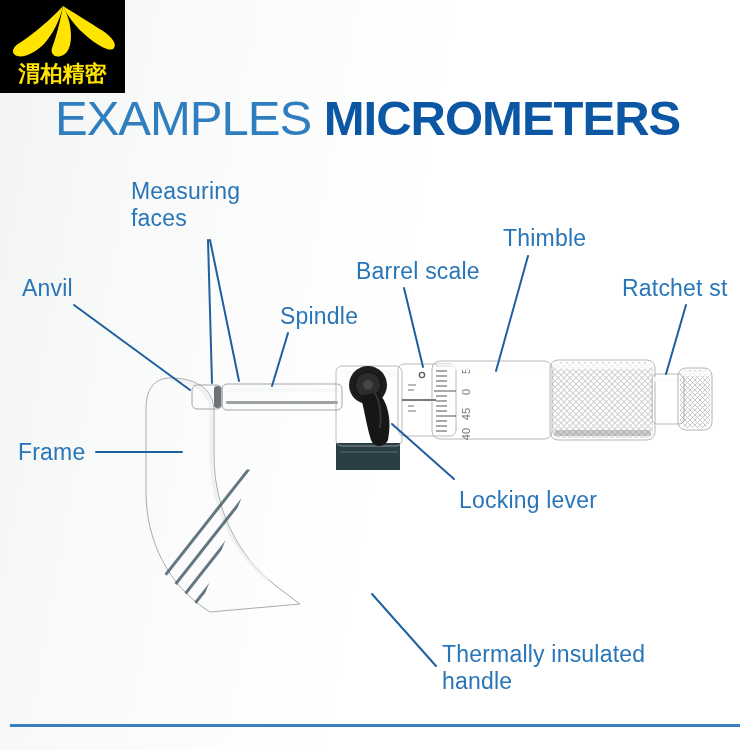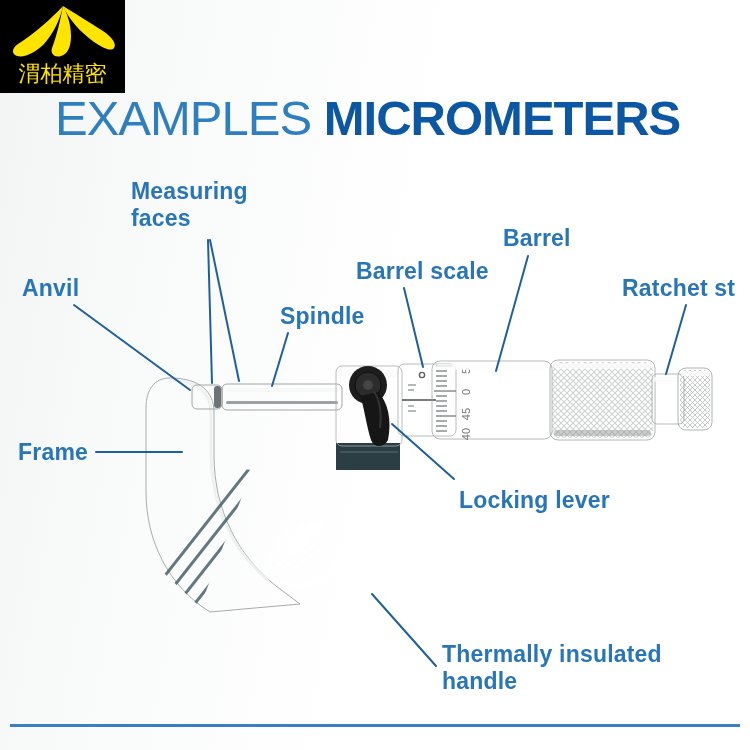--- a/index.html
+++ b/index.html
@@ -15,21 +15,21 @@
   }
 
   
   .logo-box{
     position:absolute;left:0;top:0;width:125px;height:93px;
     background:#000000;z-index:40;
   }
   .logo-emblem{position:absolute;left:8px;top:4px;width:110px;height:56px;}
   .logo-cn{
     position:absolute;left:0;top:58px;width:125px;height:32px;
-    color:#ffe400;font-size:22px;line-height:32px;font-weight:normal;
+    color:#ffe400;font-size:22px;line-height:32px;font-weight:bold;
     letter-spacing:0px;text-align:center;
     font-family:"DejaVu Sans", sans-serif;
     white-space:nowrap;
   }
 
   
   .heading{
     position:absolute;left:55px;top:92px;width:760px;height:52px;
     white-space:nowrap;z-index:10;
   }
@@ -38,21 +38,21 @@
     font-size:49px;line-height:52px;
     letter-spacing:-1px;
   }
   .h-light{color:#2f7ec0;font-weight:normal;text-align:right;}
   .h-bold{color:#0b57a4;font-weight:bold;text-align:center;}
 
   
   .lbl{
     position:absolute;color:#2875b8;
     font-family:"Liberation Sans", sans-serif;
-    font-size:23px;line-height:27px;font-weight:bold;
+    font-size:23px;line-height:27px;font-weight:normal;
     letter-spacing:0.2px;white-space:pre-line;z-index:30;
   }
 
   
   #leaders{position:absolute;left:0;top:0;width:750px;height:750px;z-index:25;}
 
   
   #tool{position:absolute;left:0;top:0;width:750px;height:750px;z-index:20;}
 
   .footrule{
@@ -300,21 +300,21 @@
 
   <div class="lbl" style="left:131px;top:178px;width:170px;">Measuring
 faces</div>
 
   <div class="lbl" style="left:22px;top:275px;">Anvil</div>
 
   <div class="lbl" style="left:254px;top:303px;margin-left:26px;">Spindle</div>
 
   <div class="lbl" style="left:345px;top:258px;margin-left:11px;">Barrel scale</div>
 
-  <div class="lbl" style="left:503px;top:225px;">Barrel</div>
+  <div class="lbl" style="left:503px;top:225px;">Thimble</div>
 
   <div class="lbl" style="left:622px;top:275px;">Ratchet st</div>
 
   <div class="lbl" style="left:18px;top:439px;">Frame</div>
 
   <div class="lbl" style="left:459px;top:487px;">Locking lever</div>
 
   <div class="lbl" style="left:442px;top:641px;width:280px;">Thermally insulated
 handle</div>
 

